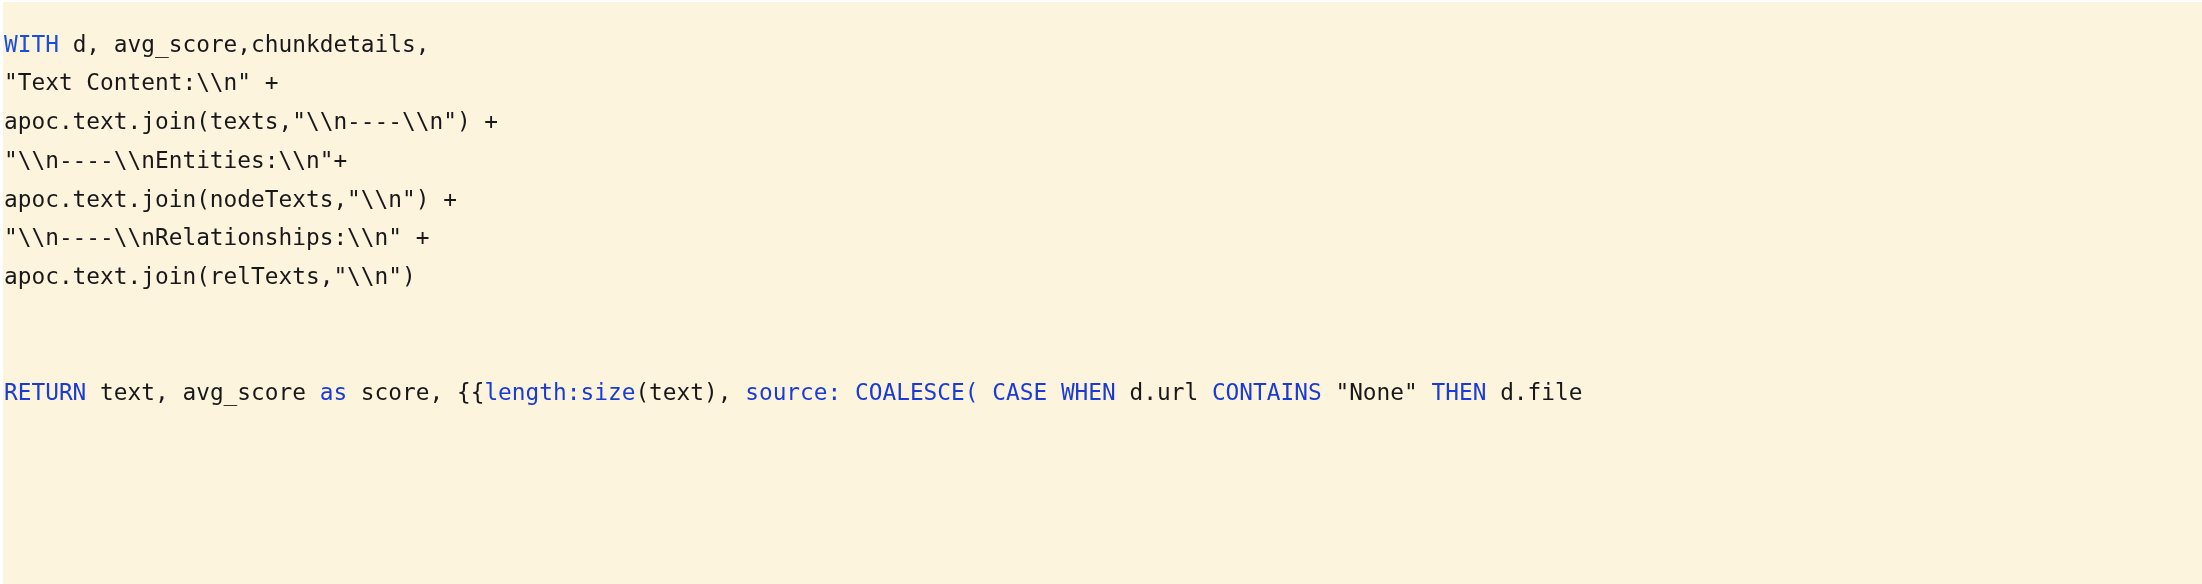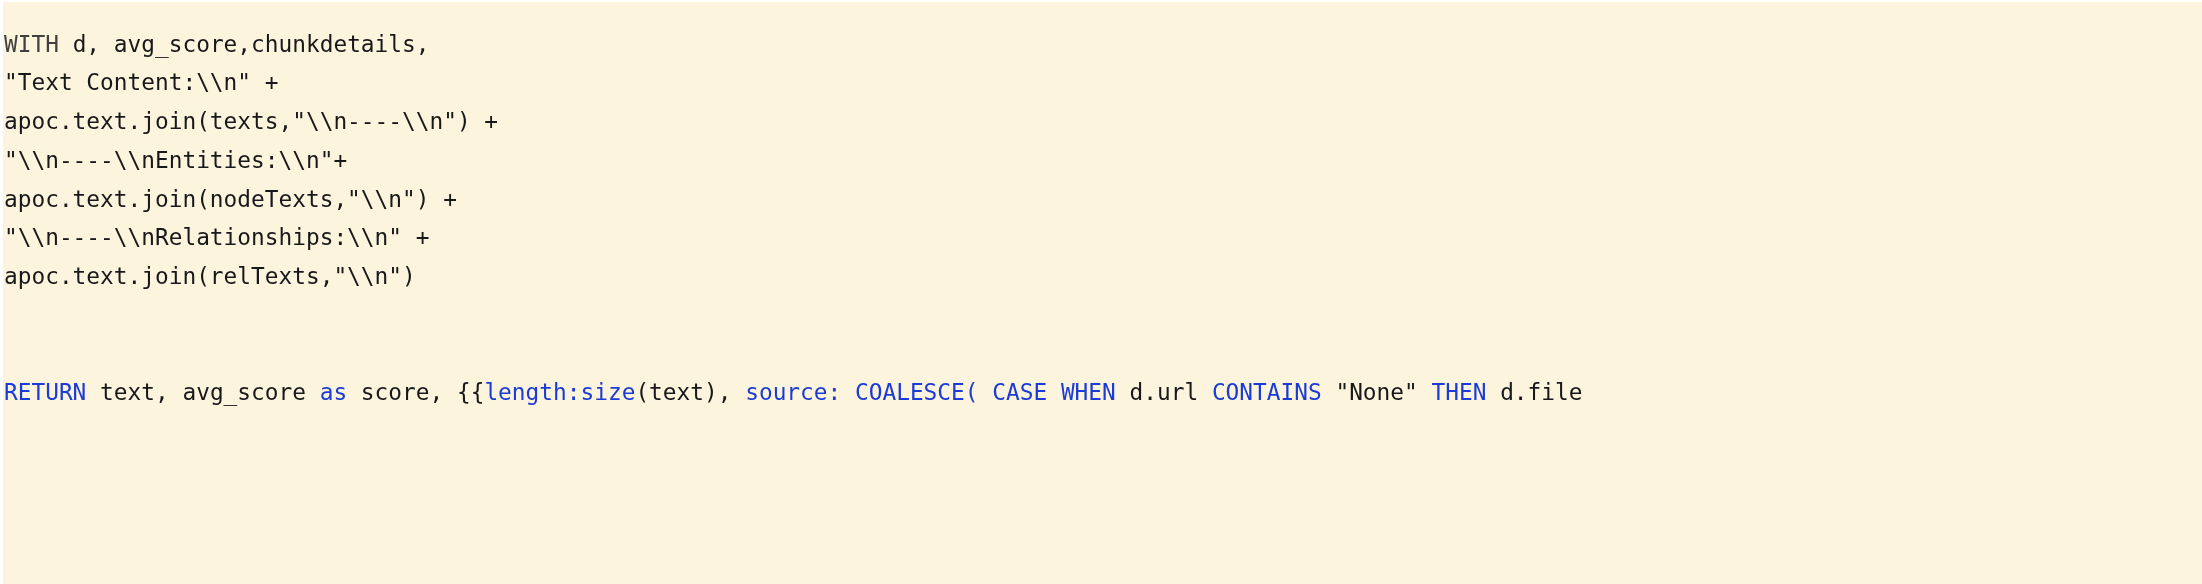--- a/index.html
+++ b/index.html
@@ -40,21 +40,21 @@
     display: block;
   }
   .kw { color: #1a3bd6; }
   .tok { color: #18181a; }
   .blank-line { display: block; height: 38.7px; }
 </style>
 </head>
 <body>
 
 <div id="code-block" style="background: rgb(252, 244, 220);">
-  <pre id="code-lines" style="color: rgb(24, 24, 26); font-size: 22.8px; line-height: 38.7px;"><span class="code-line"><span class="kw" style="color: #404040;">WITH</span><span class="tok"> d, avg_score,chunkdetails,</span>
+  <pre id="code-lines" style="color: rgb(24, 24, 26); font-size: 22.8px; line-height: 38.7px;"><span class="code-line"><span class="kw" style="color: #1d4ed8;">WITH</span><span class="tok"> d, avg_score,chunkdetails,</span>
 </span><span class="code-line"><span class="tok">"Text Content:\\n" +</span>
 </span><span class="code-line"><span class="tok">apoc.text.join(texts,"\\n----\\n") +</span>
 </span><span class="code-line"><span class="tok">"\\n----\\nEntities:\\n"+</span>
 </span><span class="code-line"><span class="tok">apoc.text.join(nodeTexts,"\\n") +</span>
 </span><span class="code-line"><span class="tok">"\\n----\\nRelationships:\\n" +</span>
 </span><span class="code-line"><span class="tok">apoc.text.join(relTexts,"\\n")</span>
 </span><span class="blank-line">
 </span><span class="blank-line">
 </span><span class="code-line"><span class="kw" style="color: rgb(26, 59, 214);">RETURN</span><span class="tok"> text, avg_score </span><span class="kw" style="color: rgb(26, 59, 214);">as</span><span class="tok"> score, {{</span><span class="kw" style="color: rgb(26, 59, 214);">length:size</span><span class="tok">(text), </span><span class="kw" style="color: rgb(26, 59, 214);">source:</span><span class="tok"> </span><span class="kw" style="color: rgb(26, 59, 214);">COALESCE(</span><span class="tok"> </span><span class="kw" style="color: rgb(26, 59, 214);">CASE WHEN</span><span class="tok"> d.url </span><span class="kw" style="color: rgb(26, 59, 214);">CONTAINS</span><span class="tok"> "None" </span><span class="kw" style="color: rgb(26, 59, 214);">THEN</span><span class="tok"> d.file</span>
 </span></pre>

